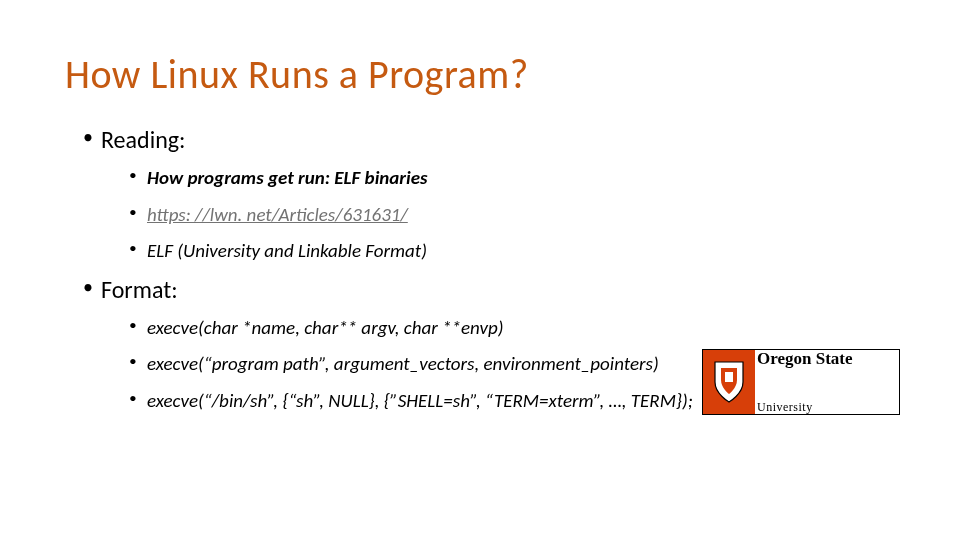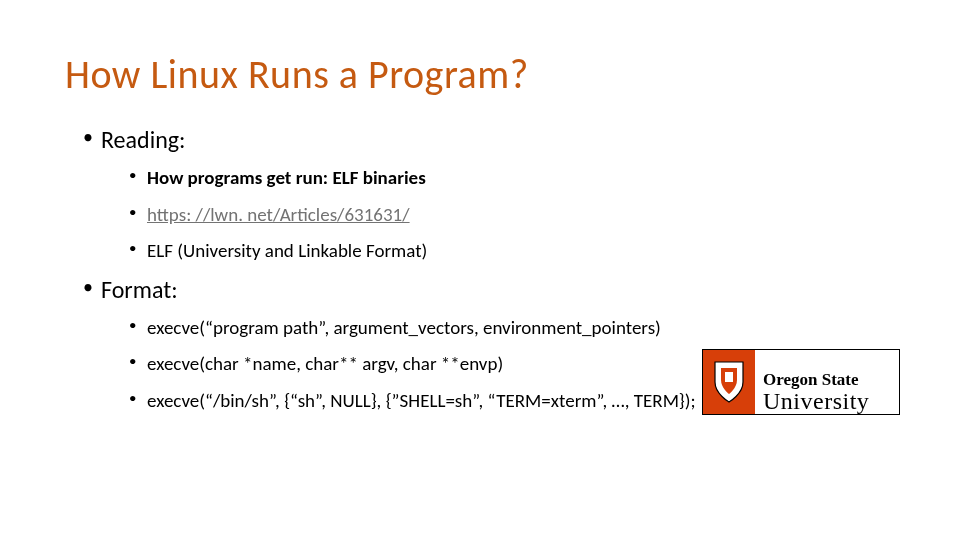--- a/index.html
+++ b/index.html
@@ -50,20 +50,21 @@
     list-style: none;
     margin: 10px 0 4px 0;
     padding: 0 0 0 28px;
   }
   ul.level2 > li {
     position: relative;
     padding-left: 18px;
     font-size: 19px;
     line-height: 1.4;
     margin: 0 0 10px 0;
+    font-style: italic;
   }
   ul.level2 > li::before {
     content: "•";
     position: absolute;
     left: 0;
     top: 0;
     font-size: 15px;
   }
   .bold { font-weight: 700; }
   .link {
@@ -88,28 +89,28 @@
     background: #d73f09;
     display: flex;
     align-items: center;
     justify-content: center;
   }
   .logo-crest svg { display: block; }
   .logo-text {
     flex: 1;
     display: flex;
     flex-direction: column;
-    justify-content: flex-end;
-    padding-left: 8px;
+    justify-content: space-between;
+    padding-left: 2px;
     font-family: Georgia, "Times New Roman", serif;
     color: #000;
     line-height: 1.05;
   }
   .logo-text .line1 { font-size: 17px; font-weight: 700; }
-  .logo-text .line2 { font-size: 24px; font-weight: 400; letter-spacing: 0.5px; }
+  .logo-text .line2 { font-size: 12px; font-weight: 400; letter-spacing: 0.5px; }
 </style>
 </head>
 <body>
 
 <div class="slide">
 
   <h1 class="title">How Linux Runs a Program?</h1>
 
   <ul class="level1">
 
@@ -118,22 +119,22 @@
       <ul class="level2">
         <li><span class="bold">How programs get run: ELF binaries</span></li>
         <li><span class="link">https: //lwn. net/Articles/631631/</span></li>
         <li><span>ELF (University and Linkable Format)</span></li>
       </ul>
     </li>
 
     <li>
       <span>Format:</span>
       <ul class="level2">
+        <li><span>execve(char *name, char** argv, char **envp)</span></li>
         <li><span>execve(“program path”, argument_vectors, environment_pointers)</span></li>
-        <li><span>execve(char *name, char** argv, char **envp)</span></li>
         <li><span>execve(“/bin/sh”, {“sh”, NULL}, {”SHELL=sh”, “TERM=xterm”, …, TERM});</span></li>
       </ul>
     </li>
 
   </ul>
 
   <div class="logo">
     <div class="logo-crest">
       <svg width="36" height="44" viewBox="0 0 36 44">
         <path d="M4 2 H32 V22 C32 34 18 42 18 42 C18 42 4 34 4 22 Z" fill="#ffffff" stroke="#000" stroke-width="1.2"></path>

